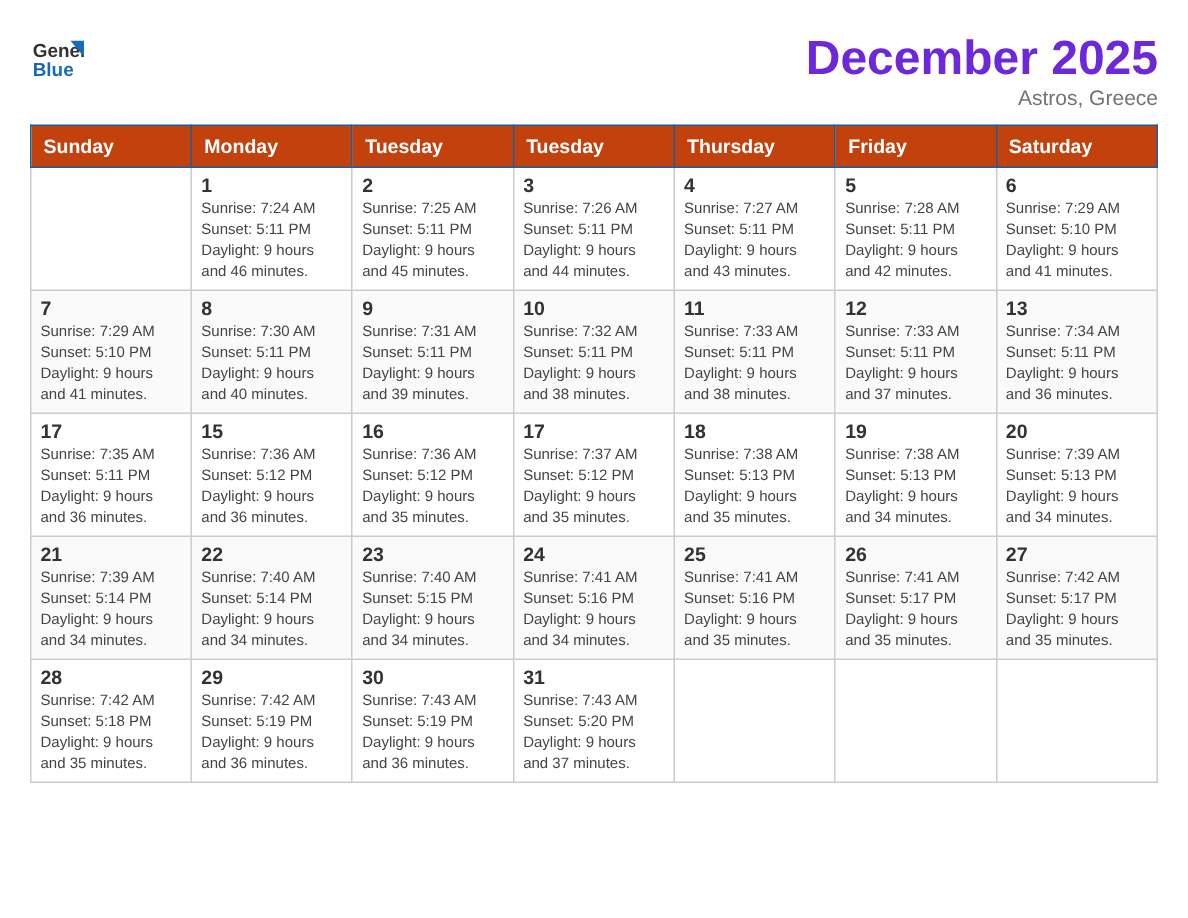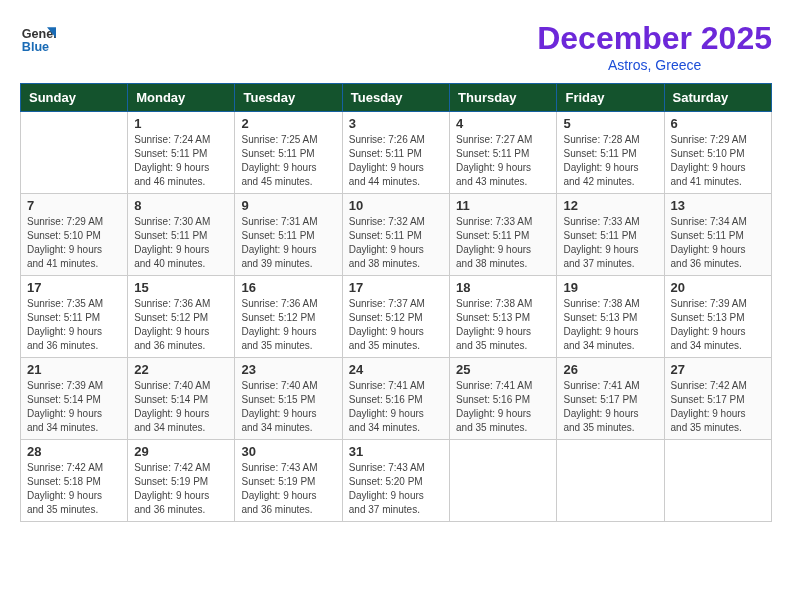--- a/index.html
+++ b/index.html
@@ -30,22 +30,21 @@
     .title-block {
       text-align: right;
     }
     .month-year {
       font-size: 32px;
       font-weight: bold;
       color: #6d28d9;
     }
     .location {
       font-size: 14px;
-      color: #1d4ed8;
-      text-align: center;
+      color: #737373;
     }
     .calendar {
       width: 100%;
       border-collapse: collapse;
       border: 1px solid #ccc;
     }
     .calendar th {
       background-color: #1a6bb5;
       color: #fff;
       text-align: left;
@@ -69,21 +68,21 @@
     .day-info {
       font-size: 10px;
       color: #444;
       line-height: 1.4;
     }
     .empty-cell {
       background: #f9f9f9;
     }
     tr:nth-child(even) td { background: #fafafa; }
     tr:nth-child(odd) td { background: #fff; }
-    .calendar thead tr th { background-color: #14532d; }
+    .calendar thead tr th { background-color: #c2410c; }
   </style>
 </head>
 <body>
 
 <div class="header">
   <div class="logo">
     <svg class="logo-icon" viewBox="0 0 40 40">
       <text x="2" y="20" font-size="14" font-weight="bold" fill="#333">General</text>
       <text x="2" y="34" font-size="14" font-weight="bold" fill="#1a6bb5">Blue</text>
       <polygon points="30,8 40,8 40,20" fill="#1a6bb5"></polygon>

